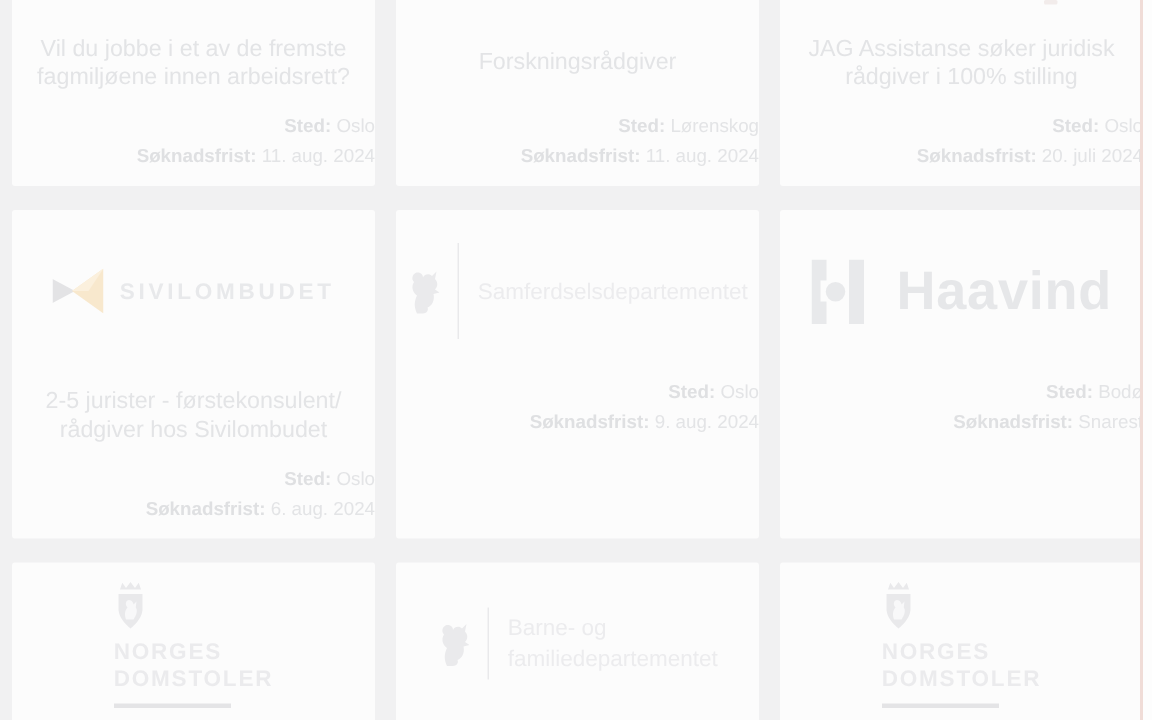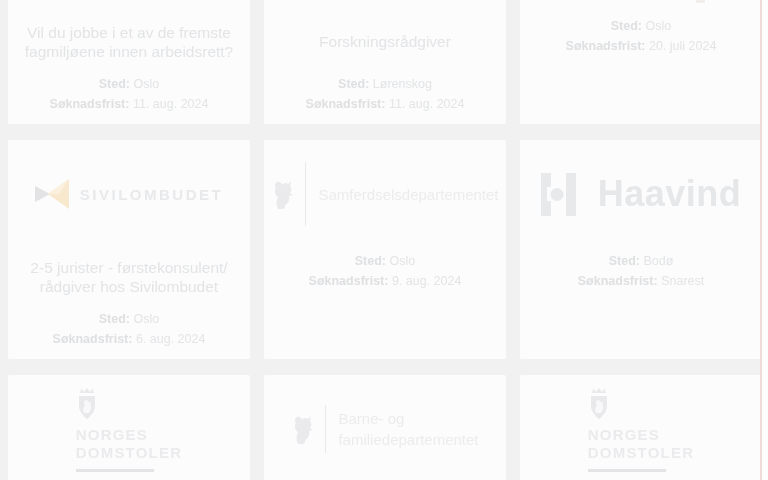--- a/index.html
+++ b/index.html
@@ -29,21 +29,21 @@
   }
   .title-area {
     flex:1 1 auto;
     display:flex; align-items:center; justify-content:center;
     padding:0 14px;
   }
   .title {
     font-size:15.5px; line-height:1.25; font-weight:400;
     color:#e3e4e6; text-align:center;
   }
-  .meta { padding-bottom:13px; text-align:center; font-size:12.5px; color:#e3e4e6; }
+  .meta { padding-bottom:13px; text-align:right; font-size:12.5px; color:#e3e4e6; }
   .meta-line { margin-top:6px; }
   .meta .label { font-weight:700; color:#dfe0e2; }
 
   
   .logo-sivilombudet { display:flex; align-items:center; gap:11px; }
   .sivilombudet-text { font-size:15px; font-weight:700; letter-spacing:2.5px; color:#e8e9eb; }
 
   
   .logo-dept { display:flex; align-items:center; }
   .dept-divider { width:1px; background:#e9e9eb; margin:0 12px; }
@@ -91,20 +91,23 @@
     <div class="meta">
       <div class="meta-line"><span class="label">Sted:</span> <span>Lørenskog</span></div>
       <div class="meta-line"><span class="label">Søknadsfrist:</span> <span>11. aug. 2024</span></div>
     </div>
   </div>
 
   <div class="card">
     <div class="logo-area">
       <div class="cutoff-logo-fragment"></div>
     </div>
+    <div class="title-area">
+      <div class="title">JAG Assistanse søker juridisk rådgiver i 100% stilling</div>
+    </div>
     <div class="meta">
       <div class="meta-line"><span class="label">Sted:</span> <span>Oslo</span></div>
       <div class="meta-line"><span class="label">Søknadsfrist:</span> <span>20. juli 2024</span></div>
     </div>
   </div>
 
   <div class="card">
     <div class="logo-area">
       <div class="logo-sivilombudet">
         <svg width="34" height="30" viewBox="0 0 34 30">

